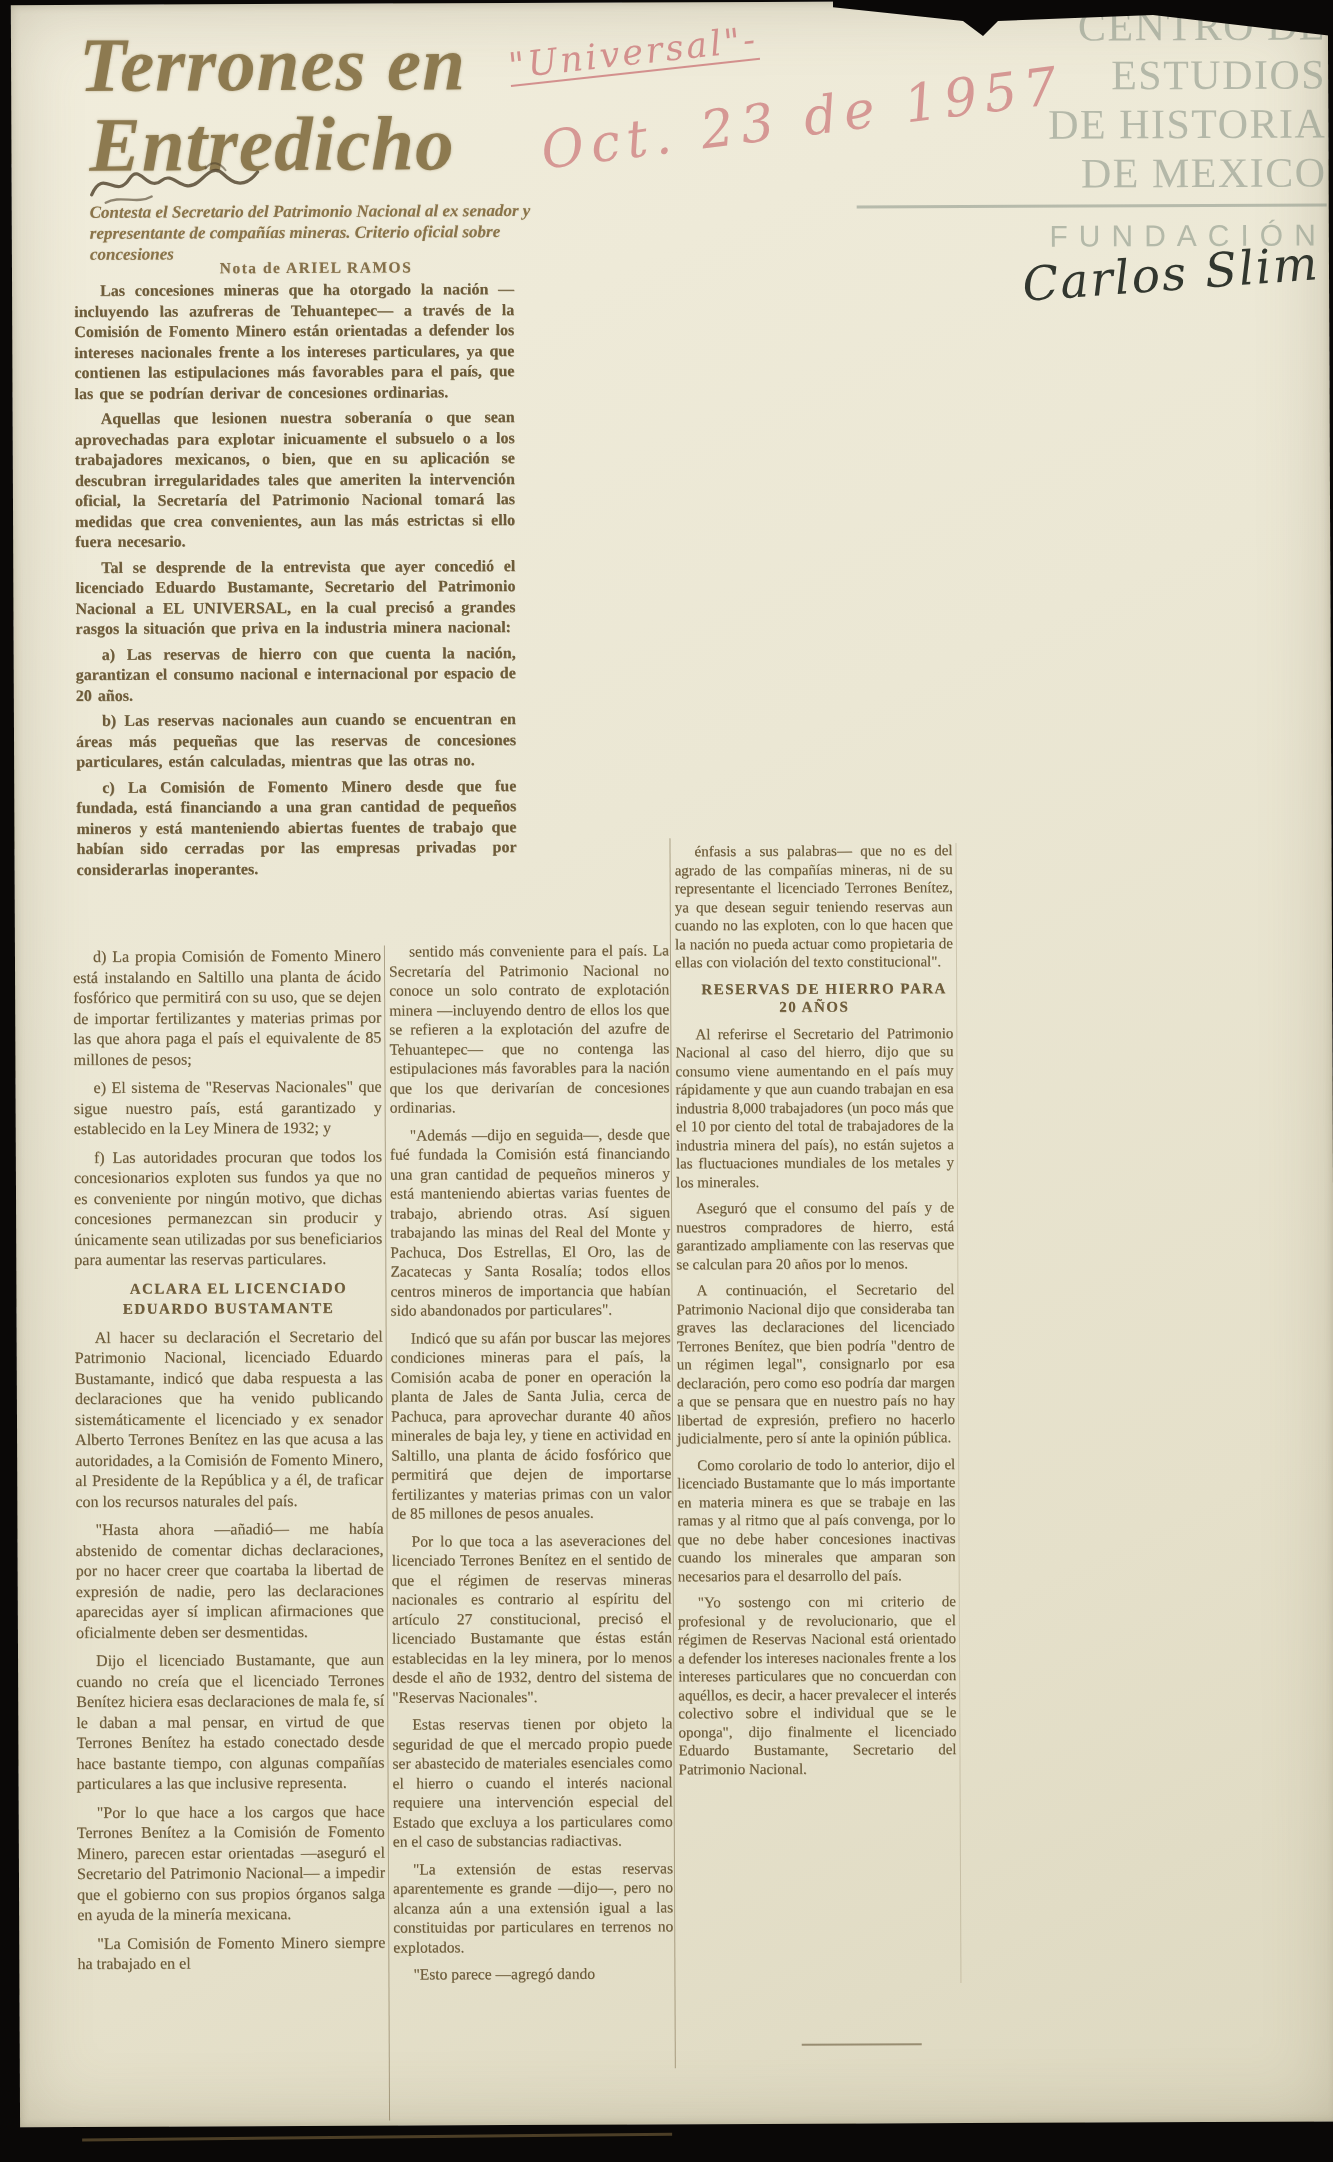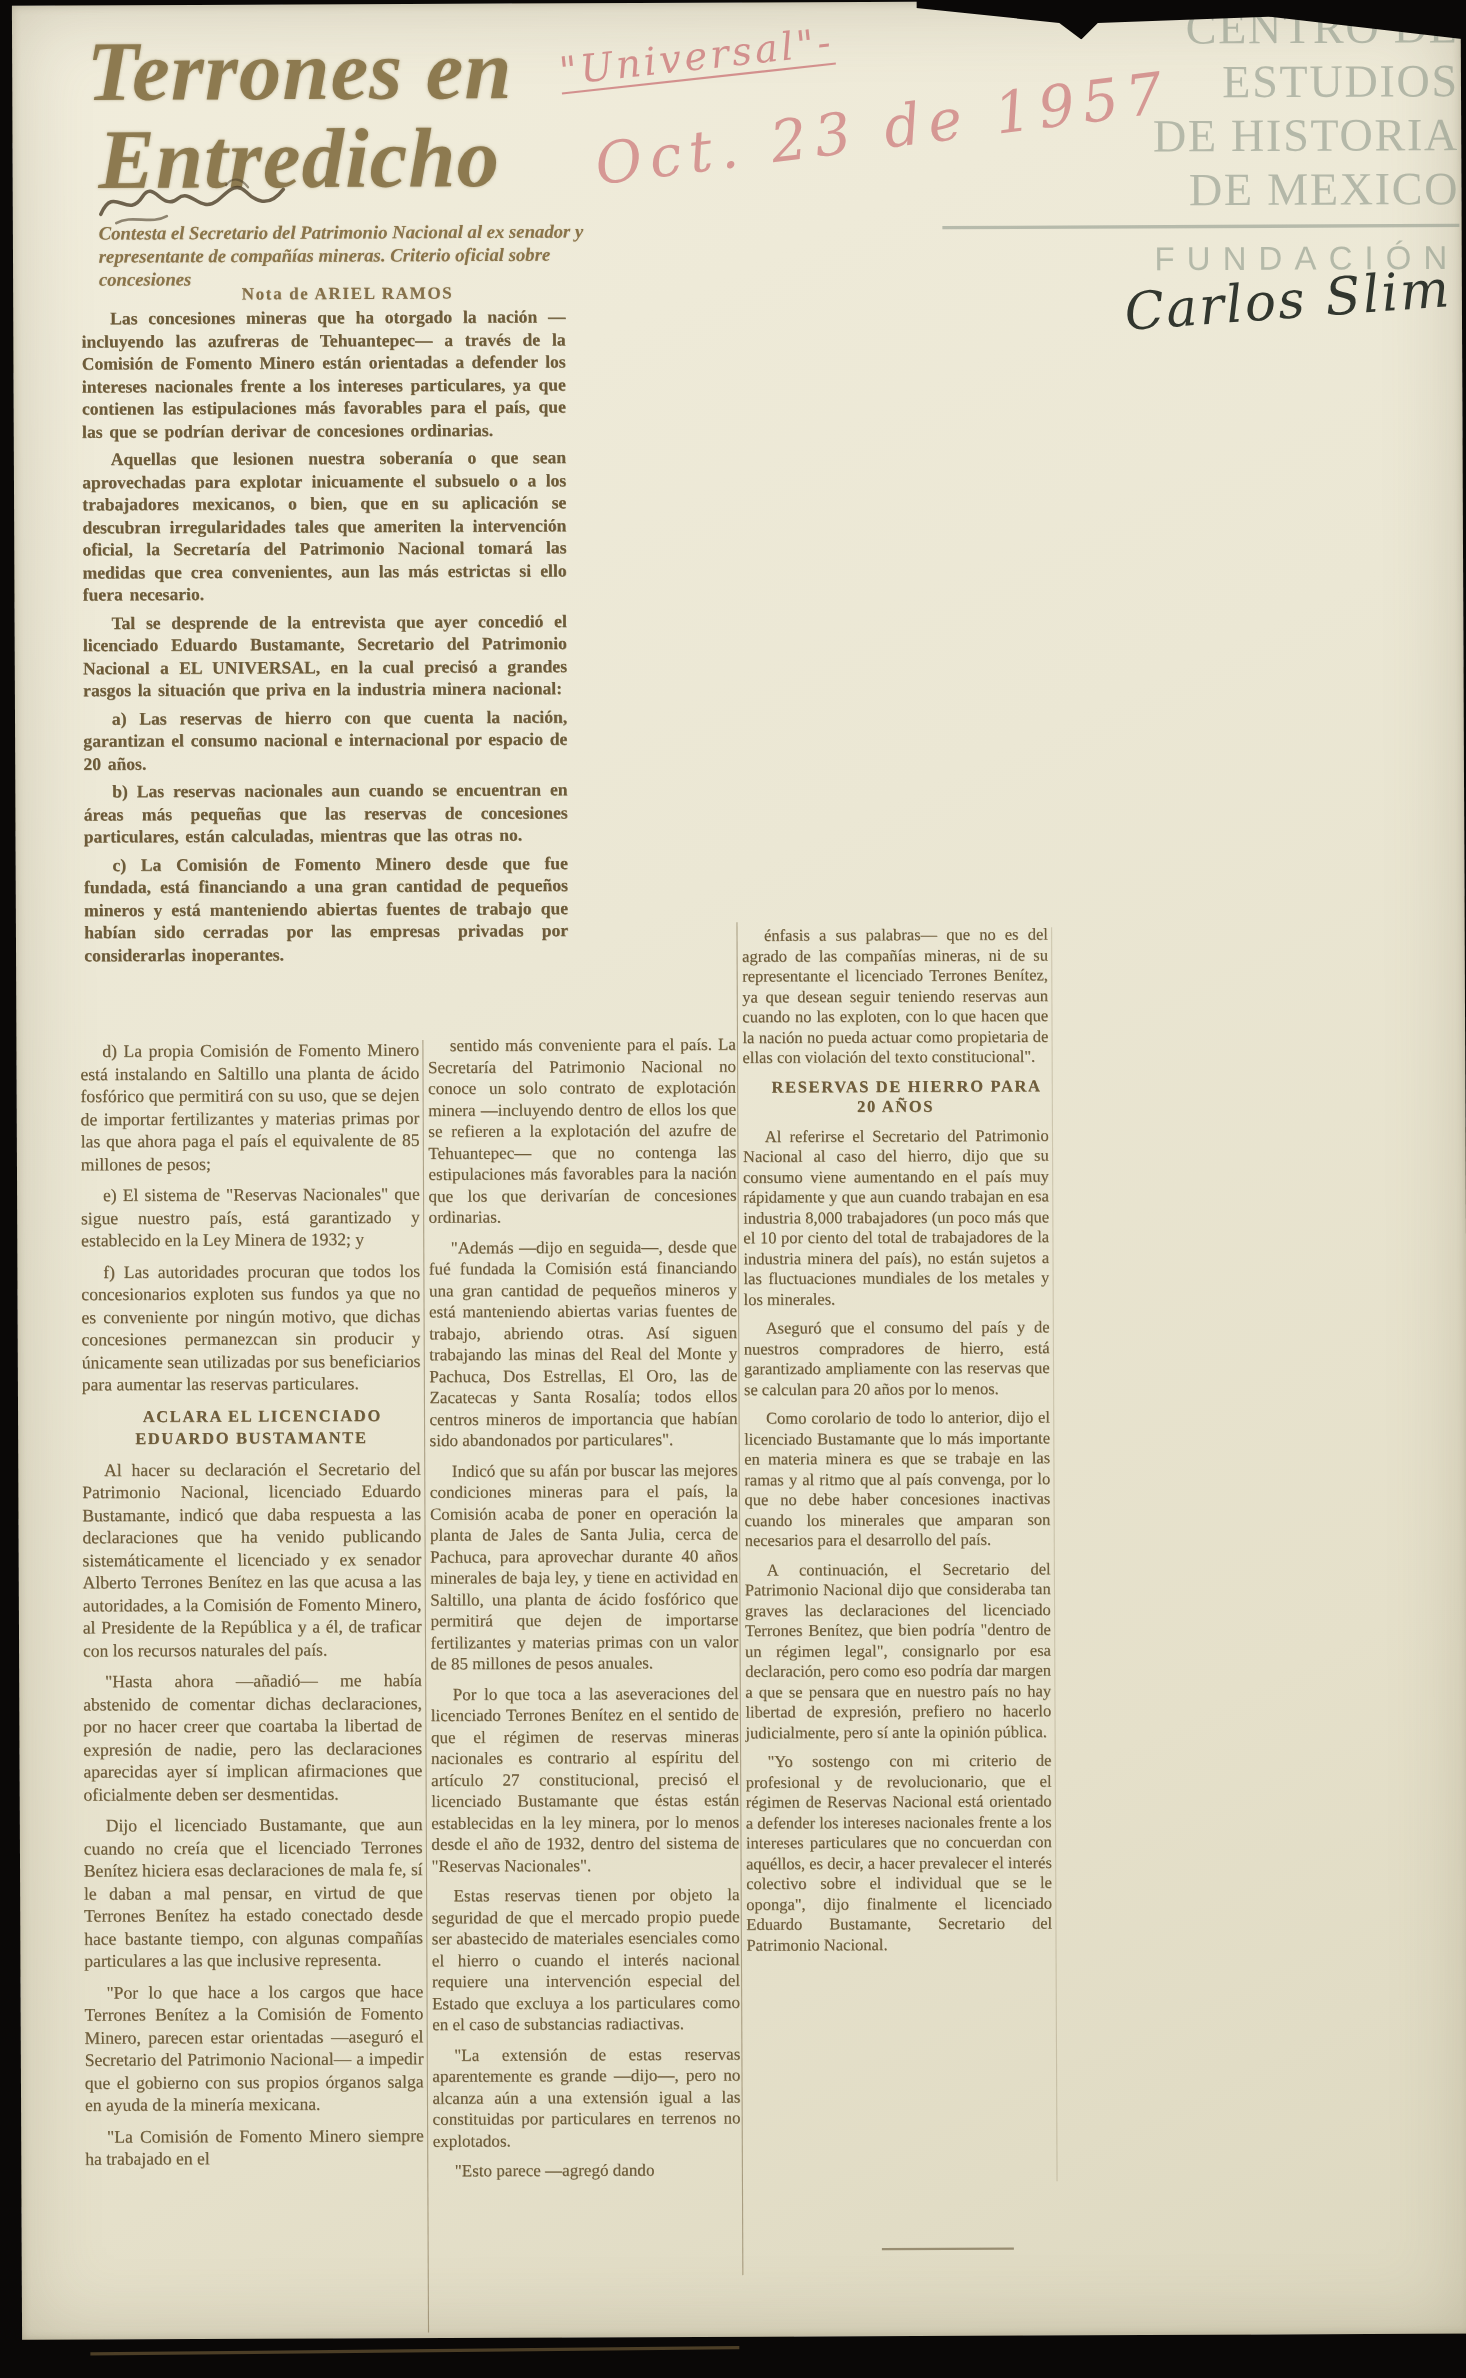--- a/index.html
+++ b/index.html
@@ -155,22 +155,22 @@
     <p>Estas reservas tienen por objeto la seguridad de que el mercado propio puede ser abastecido de materiales esenciales como el hierro o cuando el interés nacional requiere una intervención especial del Estado que excluya a los particulares como en el caso de substancias radiactivas.</p>
     <p>"La extensión de estas reservas aparentemente es grande —dijo—, pero no alcanza aún a una extensión igual a las constituidas por particulares en terrenos no explotados.</p>
     <p>"Esto parece —agregó dando</p>
   </div>
 
   <div class="col col-right ink">
     <p>énfasis a sus palabras— que no es del agrado de las compañías mineras, ni de su representante el licenciado Terrones Benítez, ya que desean seguir teniendo reservas aun cuando no las exploten, con lo que hacen que la nación no pueda actuar como propietaria de ellas con violación del texto constitucional".</p>
     <p class="col-heading">RESERVAS DE HIERRO PARA 20 AÑOS</p>
     <p>Al referirse el Secretario del Patrimonio Nacional al caso del hierro, dijo que su consumo viene aumentando en el país muy rápidamente y que aun cuando trabajan en esa industria 8,000 trabajadores (un poco más que el 10 por ciento del total de trabajadores de la industria minera del país), no están sujetos a las fluctuaciones mundiales de los metales y los minerales.</p>
     <p>Aseguró que el consumo del país y de nuestros compradores de hierro, está garantizado ampliamente con las reservas que se calculan para 20 años por lo menos.</p>
+    <p>A continuación, el Secretario del Patrimonio Nacional dijo que consideraba tan graves las declaraciones del licenciado Terrones Benítez, que bien podría "dentro de un régimen legal", consignarlo por esa declaración, pero como eso podría dar margen a que se pensara que en nuestro país no hay libertad de expresión, prefiero no hacerlo judicialmente, pero sí ante la opinión pública.</p>
     <p>Como corolario de todo lo anterior, dijo el licenciado Bustamante que lo más importante en materia minera es que se trabaje en las ramas y al ritmo que al país convenga, por lo que no debe haber concesiones inactivas cuando los minerales que amparan son necesarios para el desarrollo del país.</p>
-    <p>A continuación, el Secretario del Patrimonio Nacional dijo que consideraba tan graves las declaraciones del licenciado Terrones Benítez, que bien podría "dentro de un régimen legal", consignarlo por esa declaración, pero como eso podría dar margen a que se pensara que en nuestro país no hay libertad de expresión, prefiero no hacerlo judicialmente, pero sí ante la opinión pública.</p>
     <p>"Yo sostengo con mi criterio de profesional y de revolucionario, que el régimen de Reservas Nacional está orientado a defender los intereses nacionales frente a los intereses particulares que no concuerdan con aquéllos, es decir, a hacer prevalecer el interés colectivo sobre el individual que se le oponga", dijo finalmente el licenciado Eduardo Bustamante, Secretario del Patrimonio Nacional.</p>
   </div>
 
   <div class="bottom-rule"></div>
   <div class="end-dash"></div>
 </div>
 
 <div class="top-wedge"></div>
 
 </body></html>

